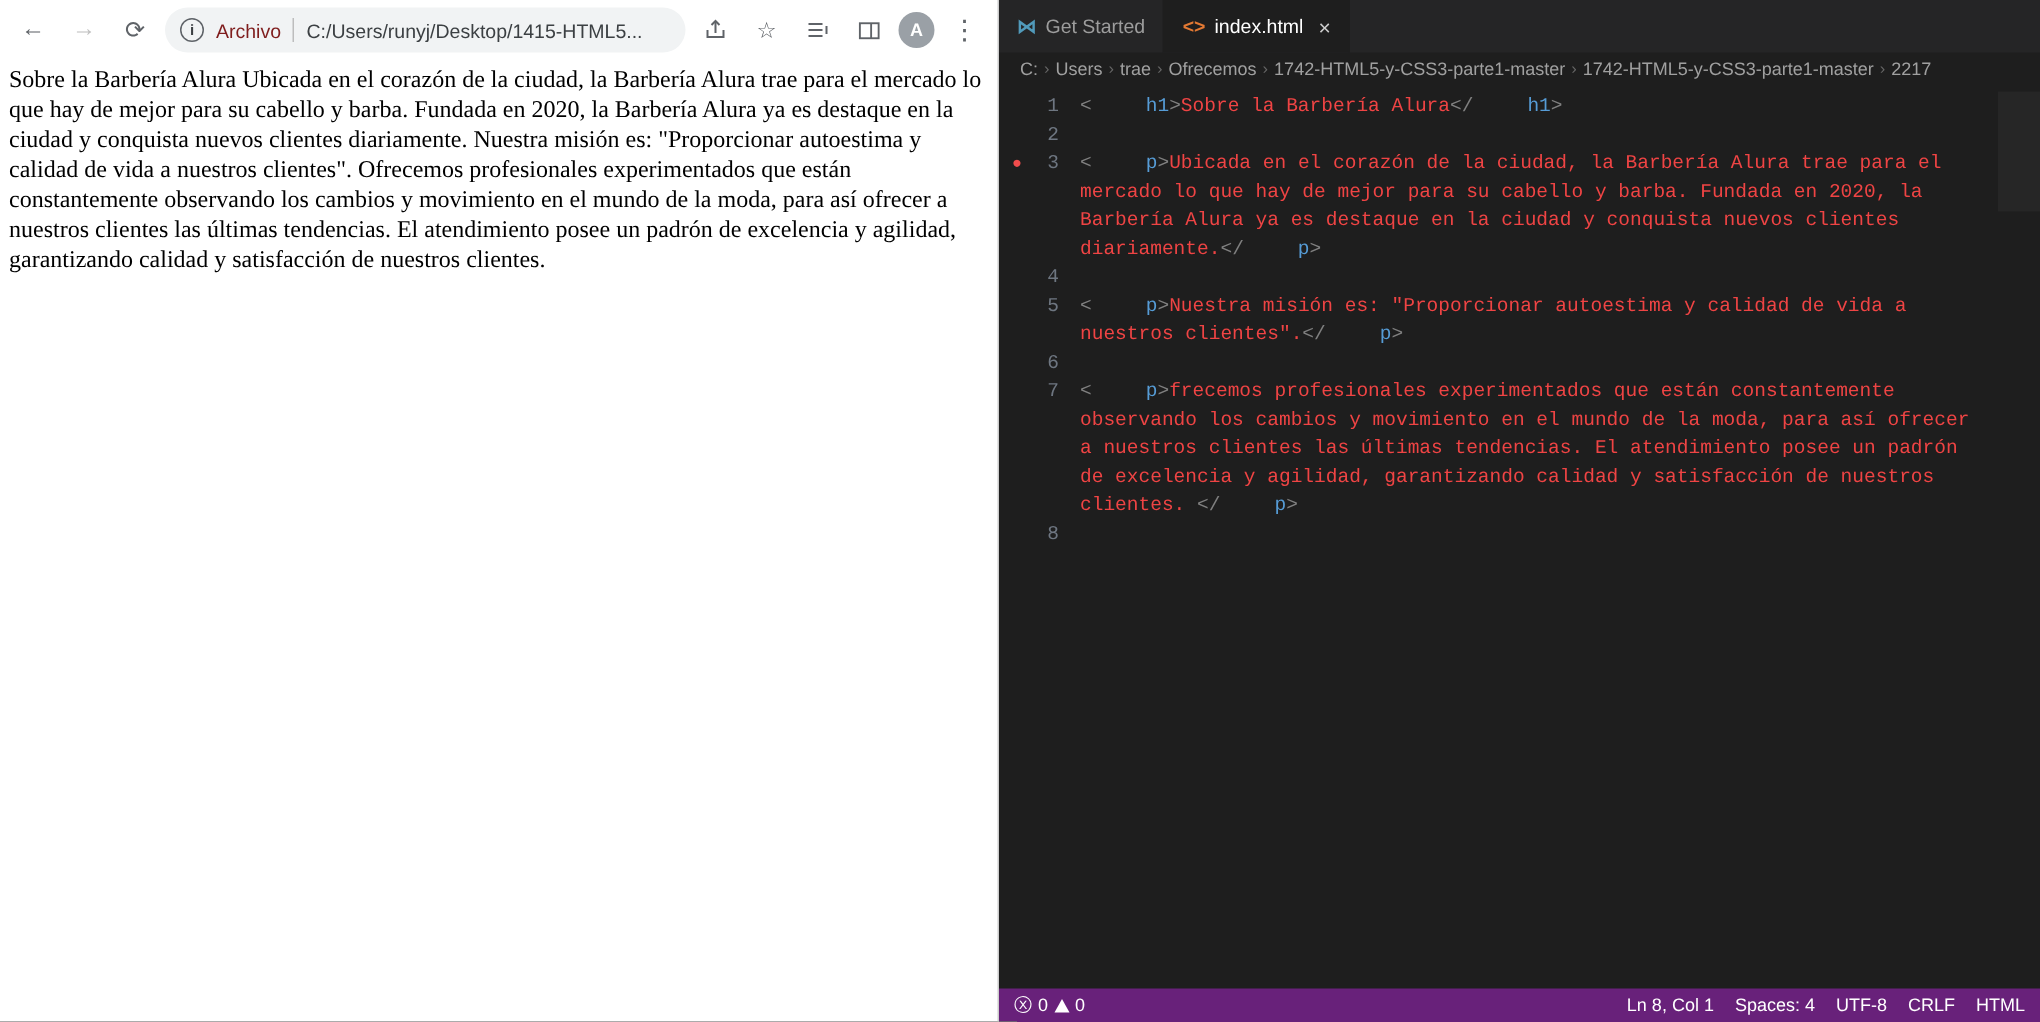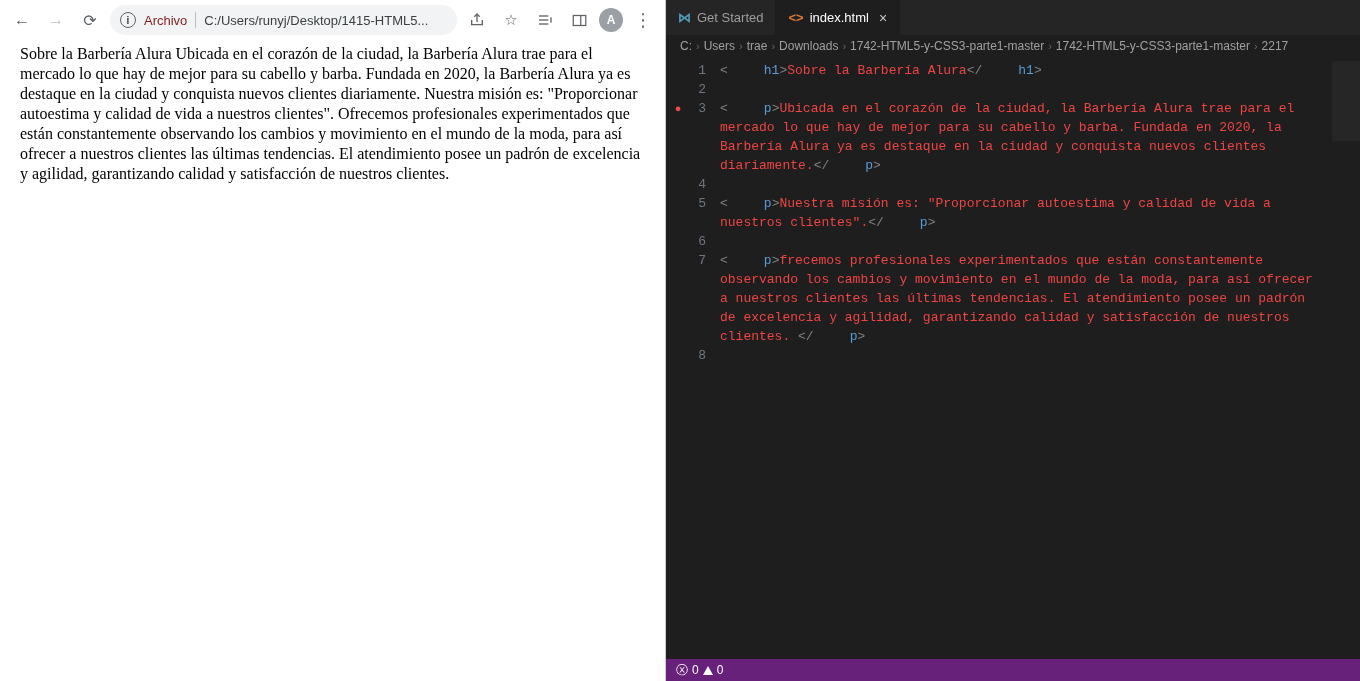--- a/index.html
+++ b/index.html
@@ -10,21 +10,21 @@
   .navbtn { width:28px; height:28px; border-radius:50%; display:flex; align-items:center; justify-content:center; color:#5f6368; cursor:pointer; font-size:16px;}
   .navbtn.disabled { color:#c0c0c0; cursor:default;}
   .omnibox { flex:1; height:30px; background:#f1f3f4; border-radius:15px; display:flex; align-items:center; padding:0 10px; gap:8px; color:#3c4043; font-size:13px; overflow:hidden;}
   .omni-info { width:16px; height:16px; border:1.5px solid #5f6368; border-radius:50%; display:flex; align-items:center; justify-content:center; font-size:10px; font-weight:bold;}
   .omni-label { color:#7f1d1d;}
   .omni-sep { width:1px; height:16px; background:#bdbdbd;}
   .omni-url { white-space:nowrap; overflow:hidden; text-overflow:ellipsis; flex:1;}
   .tool-icon { width:28px; height:28px; display:flex; align-items:center; justify-content:center; cursor:pointer; color:#5f6368; font-size:15px;}
   .avatar { width:24px; height:24px; border-radius:50%; background:#9aa0a6; color:#fff; display:flex; align-items:center; justify-content:center; font-size:12px; font-weight:600;}
   .kebab { font-size:18px; letter-spacing:0;}
-  .page { padding:4px 20px; font-family:"Times New Roman", serif; font-size:16px; line-height:1.25; color:#000;}
+  .page { padding:4px 6px; font-family:"Times New Roman", serif; font-size:16px; line-height:1.25; color:#000;}
   
   .vscode { flex:1; height:681px; background:#1e1e1e; display:flex; flex-direction:column; color:#ccc; font-size:13px;}
   .tabs { height:35px; background:#252526; display:flex; align-items:stretch;}
   .tab { display:flex; align-items:center; gap:6px; padding:0 12px; color:#9d9d9d; cursor:pointer; border-right:1px solid #1e1e1e;}
   .tab.active { background:#1e1e1e; color:#fff;}
   .tab .ftype { color:#519aba; font-weight:bold;}
   .tab .ftype.orange { color:#e37933;}
   .tab .close { margin-left:4px; font-size:14px; color:#ccc;}
   .breadcrumbs { height:22px; display:flex; align-items:center; gap:4px; padding:0 14px; color:#a0a0a0; font-size:12px; white-space:nowrap; overflow:hidden;}
   .breadcrumbs .sep { color:#666; font-size:11px;}
@@ -100,21 +100,21 @@
     </div>
   </div>
 
   <div class="breadcrumbs">
     <span>C:</span>
       <span class="sep">›</span>
     <span>Users</span>
       <span class="sep">›</span>
     <span>trae</span>
       <span class="sep">›</span>
-    <span>Downloads</span>
+    <span>Ofrecemos</span>
       <span class="sep">›</span>
     <span>1742-HTML5-y-CSS3-parte1-master</span>
       <span class="sep">›</span>
     <span>1742-HTML5-y-CSS3-parte1-master</span>
       <span class="sep">›</span>
     <span>2217</span>
   </div>
 
   <div class="editor">
     <div class="minimap"></div>
@@ -170,14 +170,21 @@
 
   <div class="statusbar">
     <div class="sb-left">
       <div class="sb-item">
         <span>ⓧ</span>
           <span>0</span>
         <span class="warn-ico"></span>
           <span>0</span>
       </div>
     </div>
+    <div class="sb-right">
+      <div class="sb-item">Ln 8, Col 1</div>
+      <div class="sb-item">Spaces: 4</div>
+      <div class="sb-item">UTF-8</div>
+      <div class="sb-item">CRLF</div>
+      <div class="sb-item">HTML</div>
+    </div>
   </div>
 </div>
 
 </body></html>

